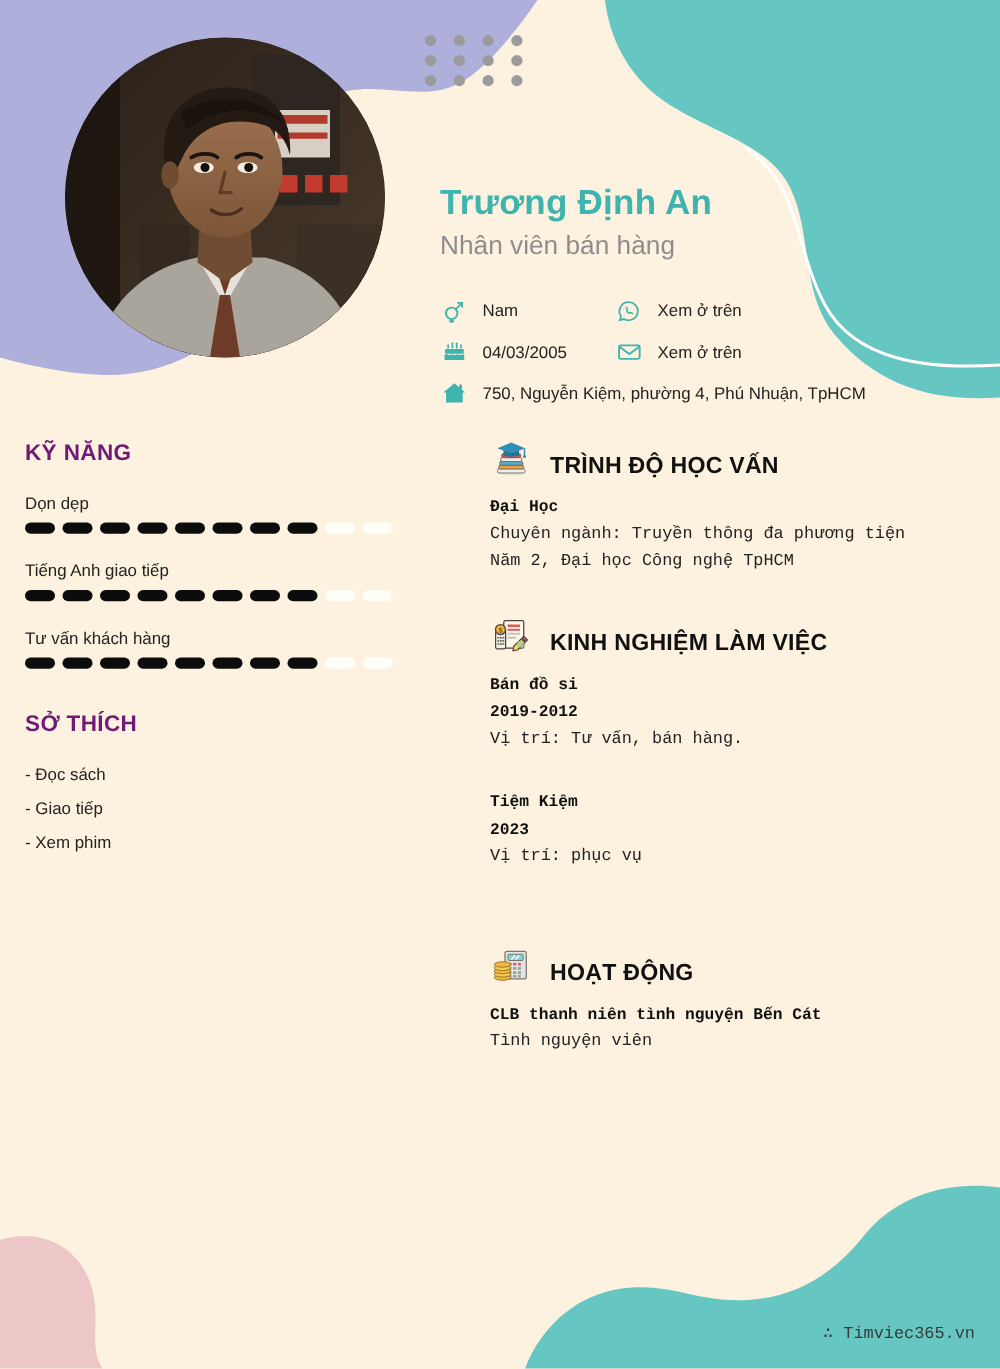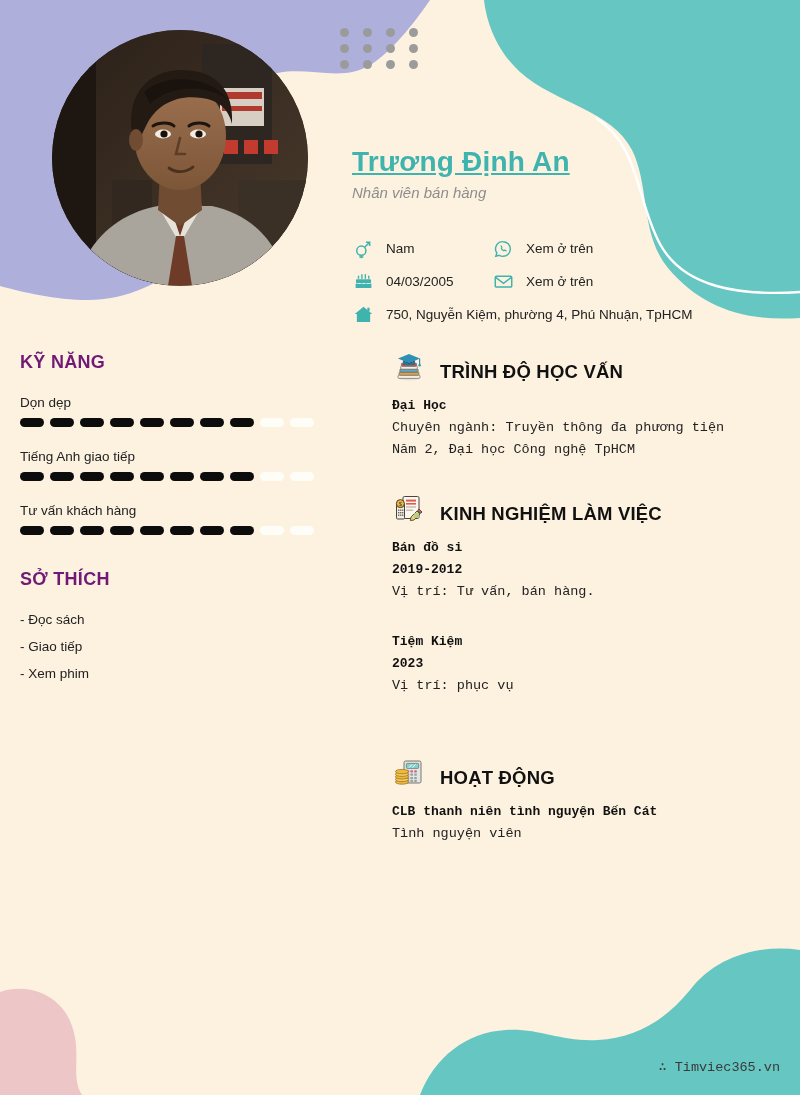--- a/index.html
+++ b/index.html
@@ -20,22 +20,22 @@
   .dotgrid i{width:9px;height:9px;border-radius:50%;background:#9B9B9B;
              justify-self:center;align-self:center;display:block;}
 
   
   .photo-wrap{position:absolute;left:52px;top:30px;width:256px;height:256px;border-radius:50%;
               overflow:hidden;z-index:5;background:#3b3129;}
   .photo-svg{display:block;width:256px;height:256px;}
 
   
   .header{position:absolute;left:352px;top:146px;z-index:6;width:420px;}
-  .name{font-size:28px;font-weight:bold;color:#3FB3AE;letter-spacing:.2px;margin:0;line-height:1.15;text-decoration:underline;}
-  .job{font-size:15px;color:#8D8D8D;margin:6px 0 0 0;line-height:1.2;font-style:italic;}
+  .name{font-size:28px;font-weight:bold;color:#3FB3AE;letter-spacing:.2px;margin:0;line-height:1.15;}
+  .job{font-size:21px;color:#8D8D8D;margin:6px 0 0 0;line-height:1.2;}
 
   .contacts{position:absolute;left:352px;top:232px;z-index:6;width:430px;
             font-size:13.5px;color:#222;}
   .crow{display:flex;align-items:center;height:33px;}
   .cell{display:flex;align-items:center;}
   .cell.c1{width:140px;}
   .ico{width:22px;height:22px;margin-right:12px;flex:0 0 22px;display:flex;align-items:center;justify-content:center;}
   .ico svg{display:block;}
 
   

